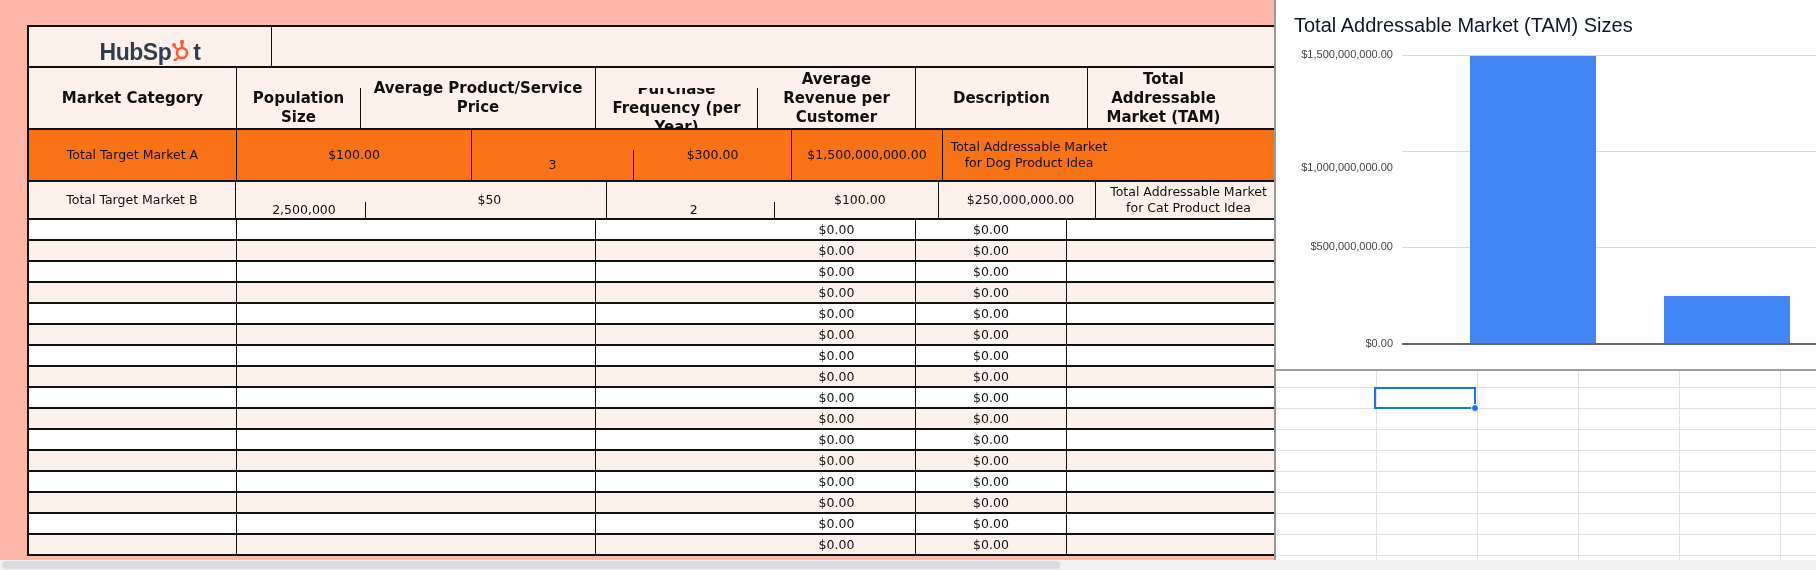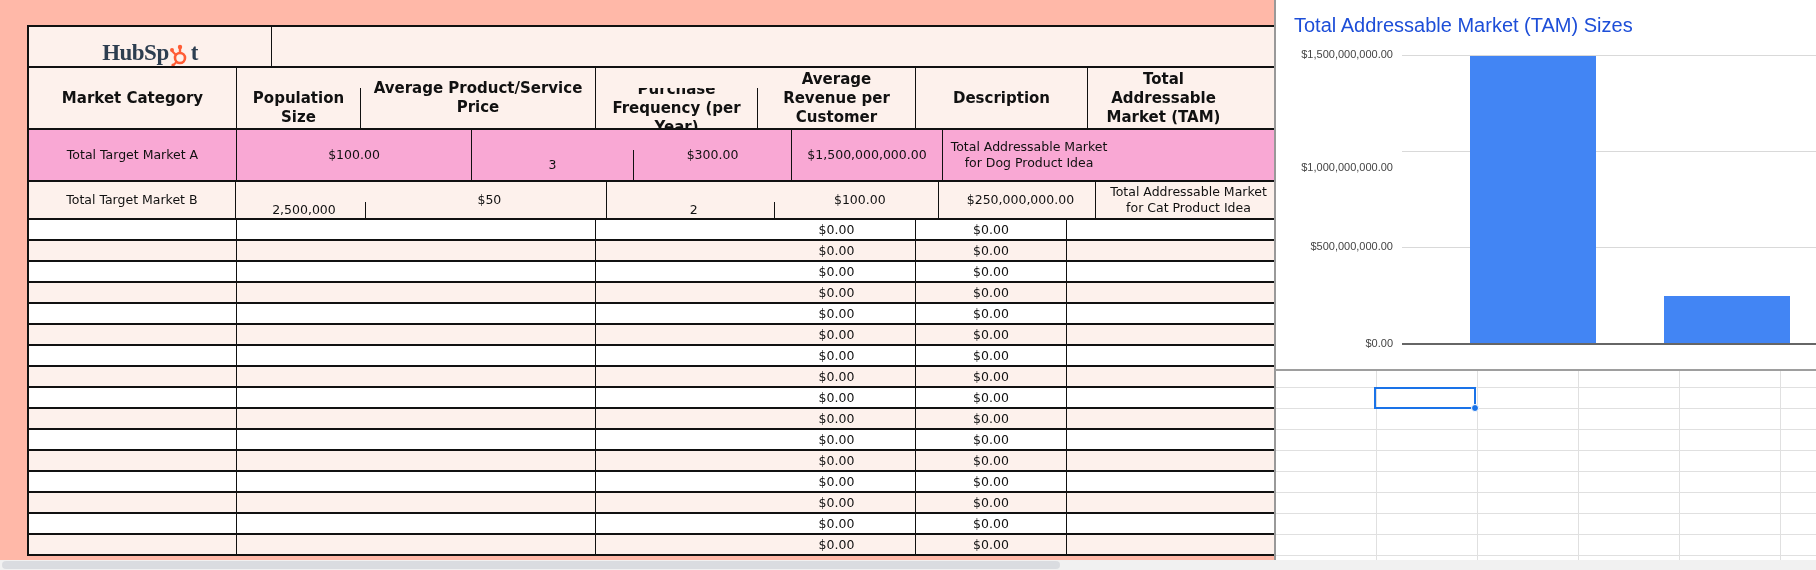--- a/index.html
+++ b/index.html
@@ -18,33 +18,33 @@
 
   .c1 { width: 210px; } .c2 { width: 124px; margin-top: 20px; } .c3 { width: 235px; } .c4 { width: 162px; margin-top: 20px; }
   .c5 { width: 158px; } .c6 { width: 151px; } .c7 { width: 172px; }
 
   .row-logo { height: 43px; border-top: 2px solid #111; background: #fdf1ec; }
   .row-logo .logo-cell { width: 245px; height: 100%; border-left: 2px solid #111; border-right: 1px solid #111; display: flex; align-items: center; justify-content: center; }
   .row-logo .blank-cell { flex: 1; height: 100%; }
 
   .row-head { height: 62px; background: #fdf1ec; }
   .row-head .cell { font-weight: bold; font-size: 15px; line-height: 19px; padding: 0 6px; color: #111; }
-  .row-data { height: 52px; background: #f9a8d4; }
+  .row-data { height: 52px; background: #f97316; }
   .row-data.alt { background: #fdf1ec; height: 38px; gap: 7px; }
   .row-data .cell, .row-empty .cell { font-size: 12.5px; line-height: 16px; color: #111; }
   .row-empty { height: 21px; background: #fff; }
   .row-empty.alt { background: #fdf1ec; }
   .row-empty .cell { font-size: 12.5px; }
 
-  .logo { font-family: Liberation Serif, serif; font-weight: bold; font-size: 23px; color: #2d3e50; letter-spacing: -0.5px; display: flex; align-items: flex-end; margin-top: 12px; }
+  .logo { font-family: Liberation Sans, sans-serif; font-weight: bold; font-size: 23px; color: #2d3e50; letter-spacing: -0.5px; display: flex; align-items: flex-start; margin-top: 12px; }
   .logo .sprocket { display: inline-block; width: 20px; height: 22px; position: relative; margin: 0 1px; }
 
   
   .chart-panel { position: absolute; left: 1274px; top: 0; width: 542px; height: 371px; background: #fff; border-left: 2px solid #999; border-bottom: 2px solid #9e9e9e; }
-  .chart-title { position: absolute; left: 18px; top: 14px; font-family: "Liberation Sans", sans-serif; font-size: 20px; color: #1d4ed8; }
+  .chart-title { position: absolute; left: 18px; top: 14px; font-family: "Liberation Sans", sans-serif; font-size: 20px; color: #0f172a; }
   .ytick { position: absolute; right: 423px; font-family: "Liberation Sans", sans-serif; font-size: 11px; color: #444; text-align: right; white-space: nowrap; }
   .gridline { position: absolute; left: 126px; right: 0; height: 1px; background: #d9d9d9; }
   .baseline { position: absolute; left: 126px; right: 0; height: 2px; background: #666; }
   .bar { position: absolute; background: #4285f4; }
 
   
   .rgrid { position: absolute; left: 1274px; top: 371px; width: 542px; height: 189px; background: #fff; border-left: 2px solid #999;
     background-image:
       linear-gradient(to right, #e0e0e0 1px, transparent 1px),
       linear-gradient(to bottom, #e0e0e0 1px, transparent 1px);

